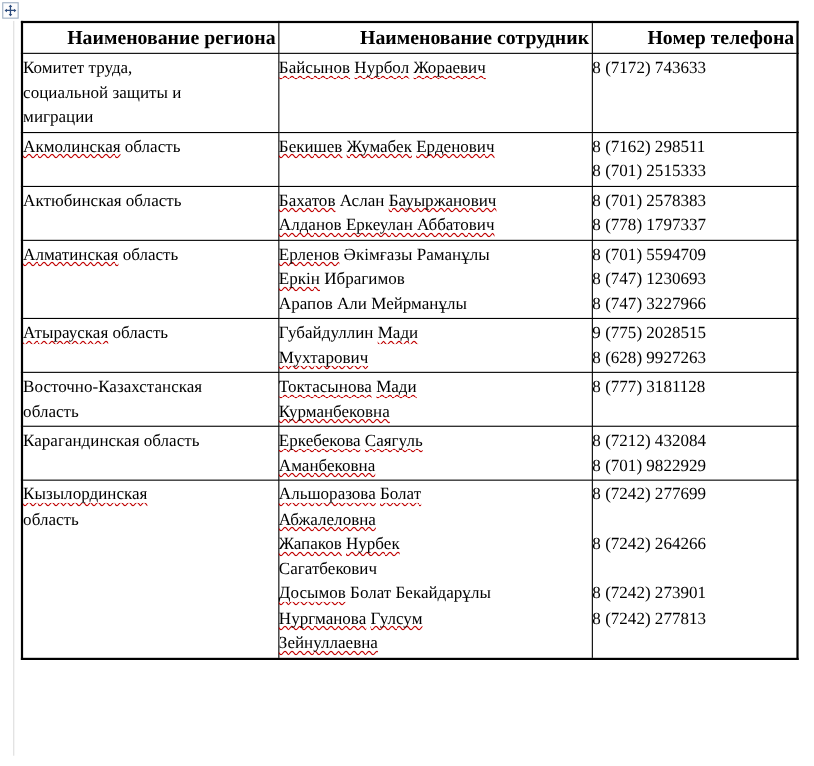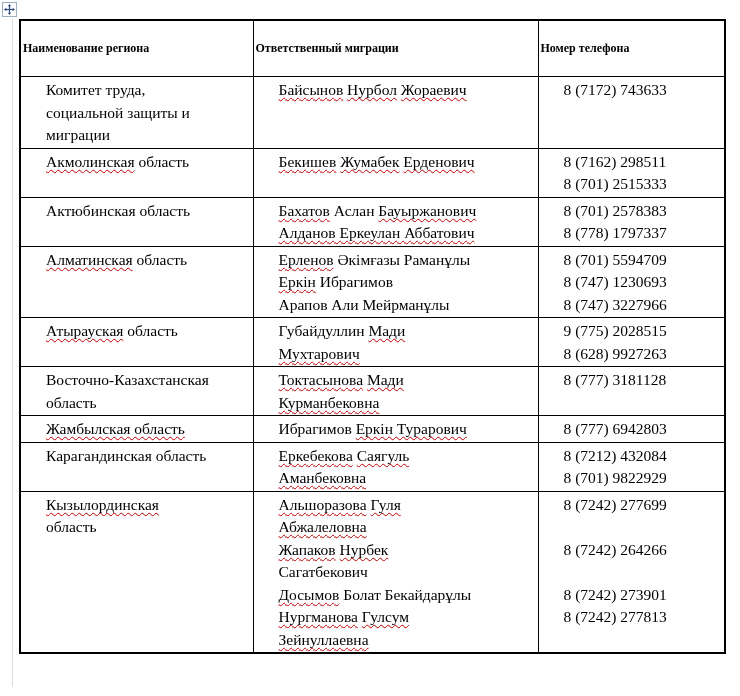--- a/index.html
+++ b/index.html
@@ -29,28 +29,28 @@
   table.contacts {
     position: absolute; left: 19px; top: 19px;
     width: 705px;
     border-collapse: collapse;
     table-layout: fixed;
     border: 2px solid var(--border-color, #000);
   }
   table.contacts th, table.contacts td {
     border: 1px solid var(--border-color, #000);
     vertical-align: top;
-    padding: 2px 4px 1px 25px;
+    padding: 2px 4px 1px 0;
   }
   table.contacts th {
-    font-size: 12px;
+    font-size: 18px;
     font-weight: bold;
-    text-align: left;
+    text-align: right;
     line-height: 23px;
-    padding: 16px 2px;
+    padding: 2px 2px;
   }
   table.contacts td { font-size: 15.5px; }
   td.employee-col { padding-left: 11px; margin-left: 22px; }
   .line { line-height: 22.5px; min-height: 22.5px; white-space: nowrap; }
   .sq {
     text-decoration-line: underline;
     text-decoration-style: wavy;
     text-decoration-color: var(--sq-color, #C00000);
     text-decoration-thickness: 1px;
     text-underline-offset: 2px;
@@ -77,21 +77,21 @@
 
 <table class="contacts">
   <colgroup>
     <col style="width:233px">
     <col style="width:285px">
     <col style="width:187px">
   </colgroup>
   <thead>
     <tr>
       <th>Наименование региона</th>
-      <th>Ответственный миграции</th>
+      <th>Наименование сотрудник</th>
       <th>Номер телефона</th>
     </tr>
   </thead>
   <tbody>
       <tr>
         <td class="region-col">
           <div class="line"><span>Комитет труда,</span></div>
           <div class="line"><span>социальной защиты и</span></div>
           <div class="line"><span>миграции</span></div>
         </td>
@@ -163,49 +163,38 @@
         <td class="employee-col">
           <div class="line"><span class="sq">Токтасынова</span><span> </span><span class="sq">Мади</span></div>
           <div class="line"><span class="sq">Курманбековна</span></div>
         </td>
         <td class="phone-col">
           <div class="line"><span>8 (777) 3181128</span></div>
         </td>
       </tr>
       <tr>
         <td class="region-col">
-          <div class="line"><span class="sq">Жамбылская область</span></div>
-        </td>
-        <td class="employee-col">
-          <div class="line"><span>Ибрагимов </span><span class="sq">Еркін Турарович</span></div>
-        </td>
-        <td class="phone-col">
-          <div class="line"><span>8 (777) 6942803</span></div>
-        </td>
-      </tr>
-      <tr>
-        <td class="region-col">
           <div class="line"><span>Карагандинская область</span></div>
         </td>
         <td class="employee-col">
           <div class="line"><span class="sq">Еркебекова</span><span> </span><span class="sq">Саягуль</span></div>
           <div class="line"><span class="sq">Аманбековна</span></div>
         </td>
         <td class="phone-col">
           <div class="line"><span>8 (7212) 432084</span></div>
           <div class="line"><span>8 (701) 9822929</span></div>
         </td>
       </tr>
       <tr>
         <td class="region-col">
           <div class="line"><span class="sq">Кызылординская</span></div>
           <div class="line"><span>область</span></div>
         </td>
         <td class="employee-col">
-          <div class="line"><span class="sq">Альшоразова</span><span> </span><span class="sq">Гуля</span></div>
+          <div class="line"><span class="sq">Альшоразова</span><span> </span><span class="sq">Болат</span></div>
           <div class="line"><span class="sq">Абжалеловна</span></div>
           <div class="line"><span class="sq">Жапаков</span><span> </span><span class="sq">Нурбек</span></div>
           <div class="line"><span>Сагатбекович</span></div>
           <div class="line"><span class="sq">Досымов</span><span> Болат Бекайдарұлы</span></div>
           <div class="line"><span class="sq">Нургманова</span><span> </span><span class="sq">Гулсум</span></div>
           <div class="line"><span class="sq">Зейнуллаевна</span></div>
         </td>
         <td class="phone-col">
           <div class="line"><span>8 (7242) 277699</span></div>
           <div class="line"><span></span></div>

